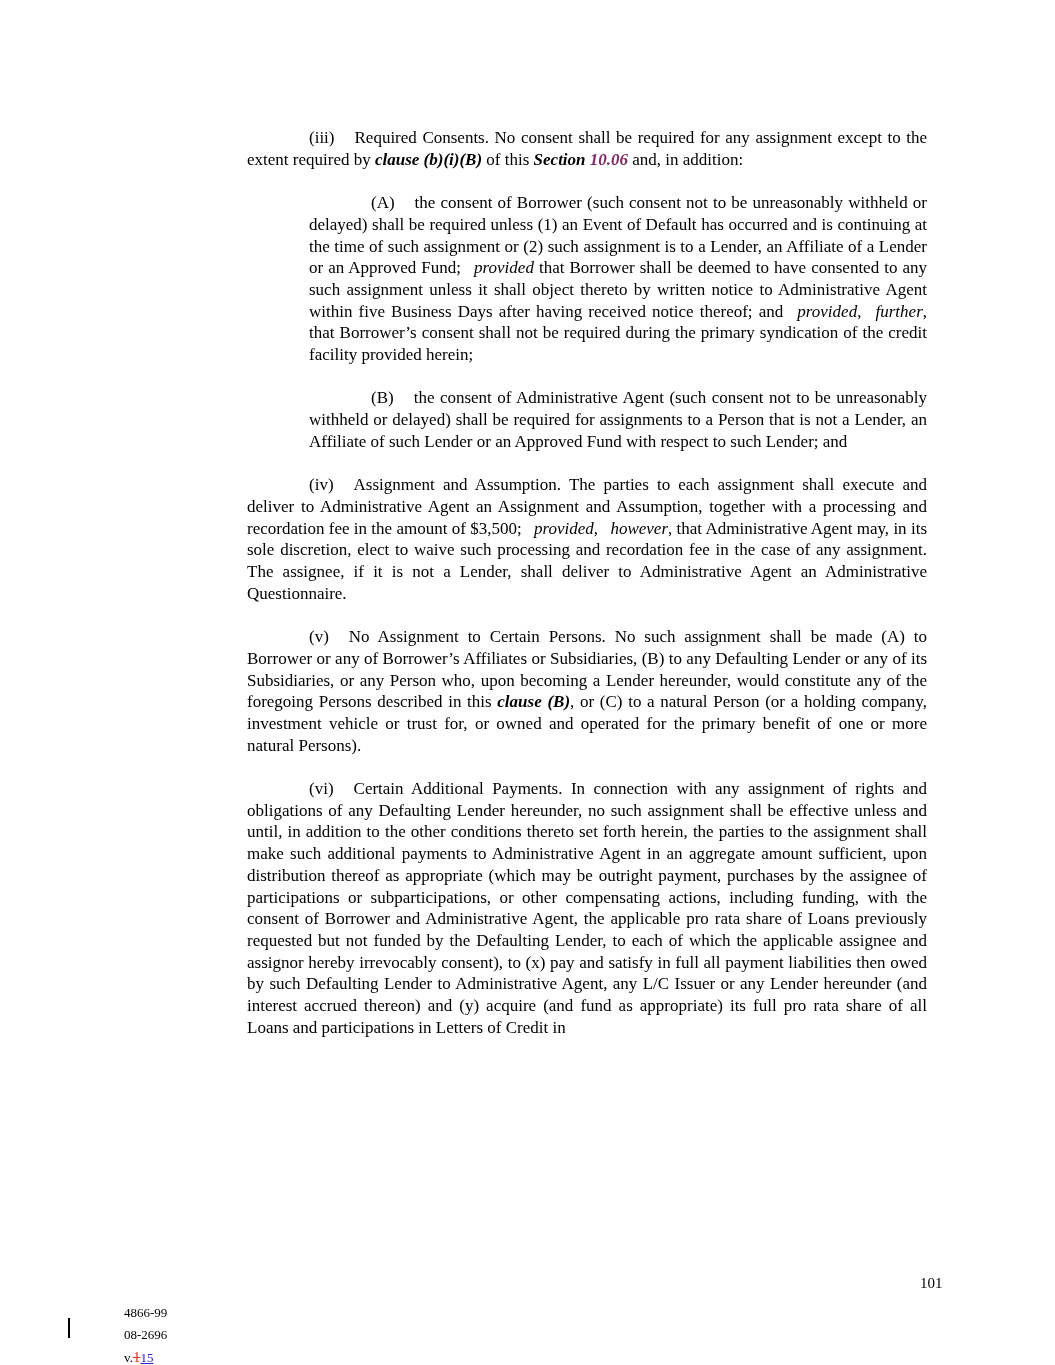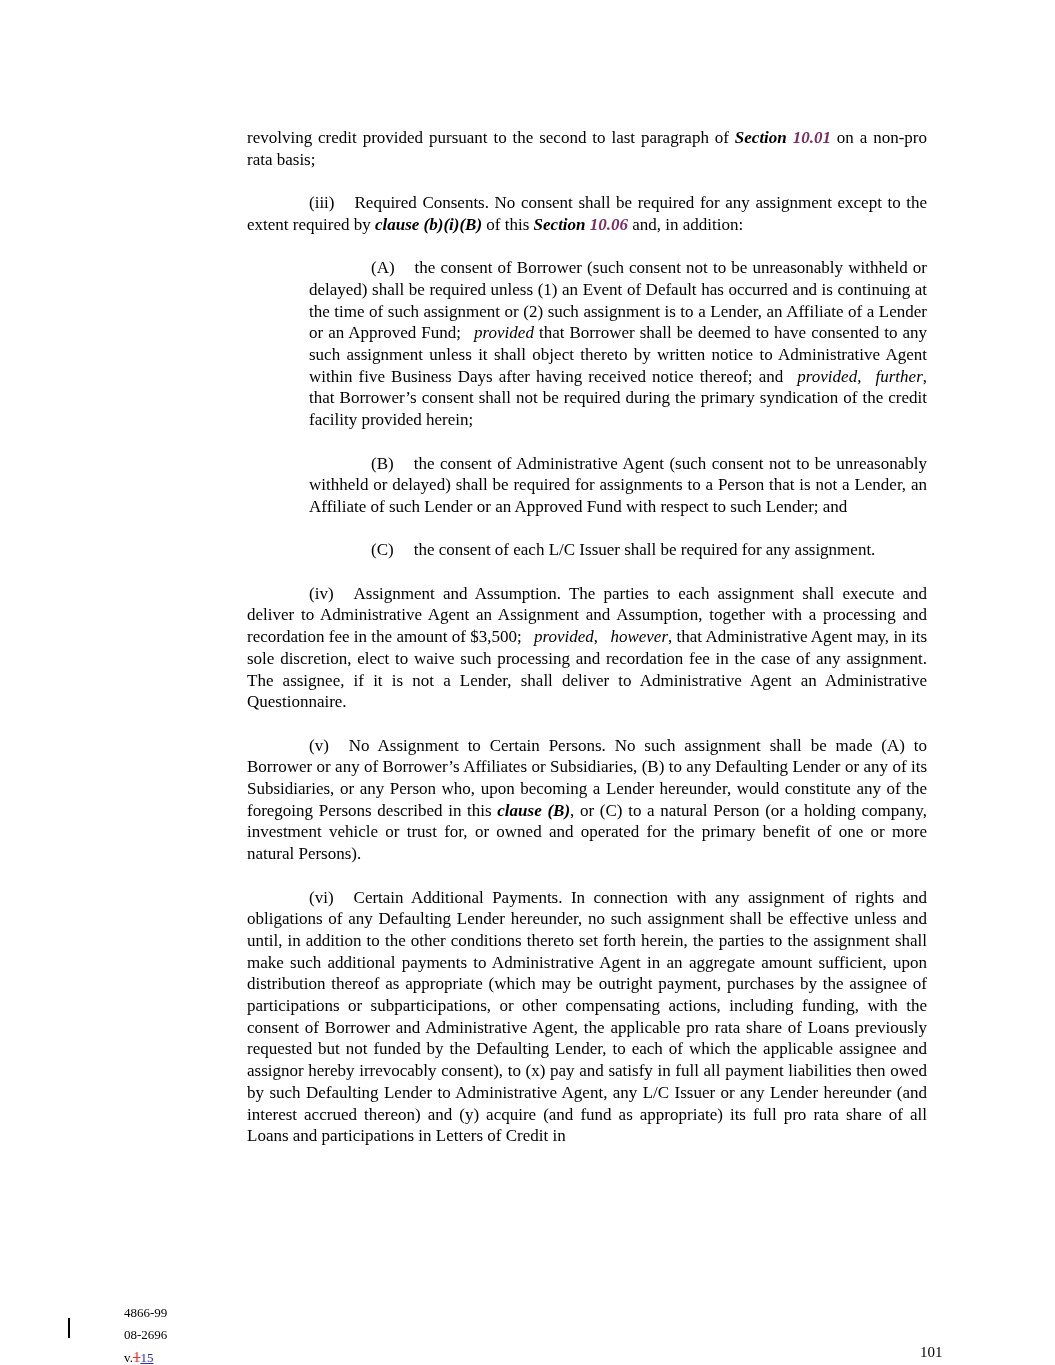--- a/index.html
+++ b/index.html
@@ -39,35 +39,33 @@
   .ins{
     color:var(--ins-color,#2929c8);
     text-decoration:underline;
     border-bottom:1px solid var(--ins-color,#2929c8);
   }
   .change-bar{
     position:absolute;left:68px;top:1318px;
     width:2px;height:20px;background:#000;
   }
   .page-number{
-    position:absolute;left:920px;top:1344px;
+    position:absolute;left:920px;top:1275px;
     font-size:15px;
   }
 </style>
 </head>
 <body>
 
 <div class="page">
 
   <main class="body-text">
-      <p class="para level1"><span class="seg-n">revolving credit provided pursuant to the second to last paragraph of </span><span class="seg-bi">Section </span><span class="seg-ref">10.01</span><span class="seg-n"> on a non-pro rata basis;</span></p>
       <p class="para level1 fi"><span class="seg-n">(iii)</span><span class="seg-tab"></span><span class="seg-b">Required Consents</span><span class="seg-n">. No consent shall be required for any assignment except to the extent required by </span><span class="seg-bi">clause (b)(i)(B)</span><span class="seg-n"> of this </span><span class="seg-bi">Section </span><span class="seg-ref">10.06</span><span class="seg-n"> and, in addition:</span></p>
       <p class="para level2 fi"><span class="seg-n">(A)</span><span class="seg-tab"></span><span class="seg-n">the consent of Borrower (such consent not to be unreasonably withheld or delayed) shall be required unless (1) an Event of Default has occurred and is continuing at the time of such assignment or (2) such assignment is to a Lender, an Affiliate of a Lender or an Approved Fund; </span><span class="seg-i">provided</span><span class="seg-n"> that Borrower shall be deemed to have consented to any such assignment unless it shall object thereto by written notice to Administrative Agent within five Business Days after having received notice thereof; and </span><span class="seg-i">provided</span><span class="seg-n">, </span><span class="seg-i">further</span><span class="seg-n">, that Borrower’s consent shall not be required during the primary syndication of the credit facility provided herein;</span></p>
       <p class="para level2 fi"><span class="seg-n">(B)</span><span class="seg-tab"></span><span class="seg-n">the consent of Administrative Agent (such consent not to be unreasonably withheld or delayed) shall be required for assignments to a Person that is not a Lender, an Affiliate of such Lender or an Approved Fund with respect to such Lender; and</span></p>
-      <p class="para level2 fi"><span class="seg-n">(C)</span><span class="seg-tab"></span><span class="seg-n">the consent of each L/C Issuer shall be required for any assignment.</span></p>
       <p class="para level1 fi"><span class="seg-n">(iv)</span><span class="seg-tab"></span><span class="seg-b">Assignment and Assumption</span><span class="seg-n">. The parties to each assignment shall execute and deliver to Administrative Agent an Assignment and Assumption, together with a processing and recordation fee in the amount of $3,500; </span><span class="seg-i">provided</span><span class="seg-n">, </span><span class="seg-i">however</span><span class="seg-n">, that Administrative Agent may, in its sole discretion, elect to waive such processing and recordation fee in the case of any assignment. The assignee, if it is not a Lender, shall deliver to Administrative Agent an Administrative Questionnaire.</span></p>
       <p class="para level1 fi"><span class="seg-n">(v)</span><span class="seg-tab"></span><span class="seg-b">No Assignment to Certain Persons</span><span class="seg-n">. No such assignment shall be made (A) to Borrower or any of Borrower’s Affiliates or Subsidiaries, (B) to any Defaulting Lender or any of its Subsidiaries, or any Person who, upon becoming a Lender hereunder, would constitute any of the foregoing Persons described in this </span><span class="seg-bi">clause (B)</span><span class="seg-n">, or (C) to a natural Person (or a holding company, investment vehicle or trust for, or owned and operated for the primary benefit of one or more natural Persons).</span></p>
       <p class="para level1 fi"><span class="seg-n">(vi)</span><span class="seg-tab"></span><span class="seg-b">Certain Additional Payments</span><span class="seg-n">. In connection with any assignment of rights and obligations of any Defaulting Lender hereunder, no such assignment shall be effective unless and until, in addition to the other conditions thereto set forth herein, the parties to the assignment shall make such additional payments to Administrative Agent in an aggregate amount sufficient, upon distribution thereof as appropriate (which may be outright payment, purchases by the assignee of participations or subparticipations, or other compensating actions, including funding, with the consent of Borrower and Administrative Agent, the applicable pro rata share of Loans previously requested but not funded by the Defaulting Lender, to each of which the applicable assignee and assignor hereby irrevocably consent), to (x) pay and satisfy in full all payment liabilities then owed by such Defaulting Lender to Administrative Agent, any L/C Issuer or any Lender hereunder (and interest accrued thereon) and (y) acquire (and fund as appropriate) its full pro rata share of all Loans and participations in Letters of Credit in</span></p>
     </main>
 
   <div class="footer-left">
     <div>4866-99</div>
     <div>08-2696</div>
     <div class="version-line"><span>v.</span><span class="del">1</span><span class="ins">15</span></div>
   </div>

